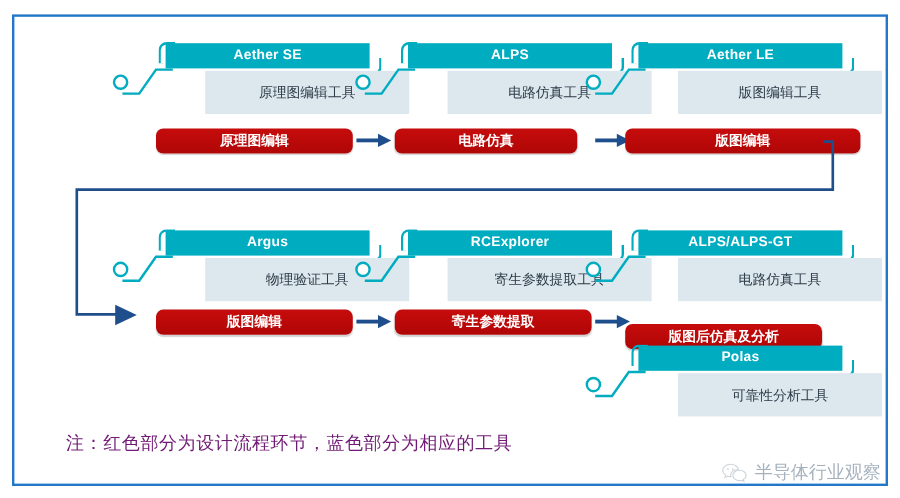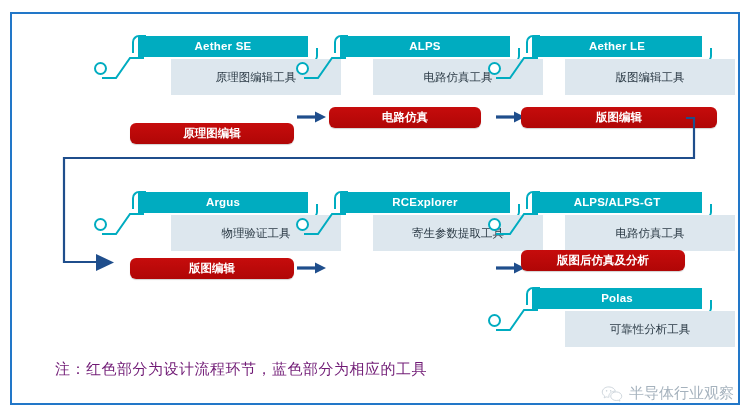--- a/index.html
+++ b/index.html
@@ -117,21 +117,21 @@
     <div class="hook"></div>
     <div class="hdr">Aether LE</div>
     <div class="hook-r"></div>
     <div class="node"></div>
     <svg class="lead" style="left:-24px;top:20px;width:44px;height:24px;" viewBox="0 0 44 24">
       <path d="M2 22 L16 22 L30 2 L44 2" fill="none" stroke="#00acc0" stroke-width="2"></path>
     </svg>
     <div class="bdy">版图编辑工具</div>
   </div>
 
-  <div class="step" style="left:130px;top:107px;width:164px;margin-top:16px;">原理图编辑</div>
+  <div class="step" style="left:130px;top:107px;width:164px;">原理图编辑</div>
   <svg class="arrow" style="left:297px;top:110px;" viewBox="0 0 30 14">
     <path d="M0 7 L19 7" stroke="#1f4e8c" stroke-width="3.2" fill="none"></path>
     <path d="M18 1.5 L29 7 L18 12.5 Z" fill="#1f4e8c"></path>
   </svg>
 
   <div class="step" style="left:329px;top:107px;width:152px;">电路仿真</div>
   <svg class="arrow" style="left:496px;top:110px;" viewBox="0 0 30 14">
     <path d="M0 7 L19 7" stroke="#1f4e8c" stroke-width="3.2" fill="none"></path>
     <path d="M18 1.5 L29 7 L18 12.5 Z" fill="#1f4e8c"></path>
   </svg>
@@ -175,26 +175,27 @@
     </svg>
     <div class="bdy">电路仿真工具</div>
   </div>
 
   <div class="step" style="left:130px;top:258px;width:164px;">版图编辑</div>
   <svg class="arrow" style="left:297px;top:261px;" viewBox="0 0 30 14">
     <path d="M0 7 L19 7" stroke="#1f4e8c" stroke-width="3.2" fill="none"></path>
     <path d="M18 1.5 L29 7 L18 12.5 Z" fill="#1f4e8c"></path>
   </svg>
 
+  <div class="step" style="left:329px;top:258px;width:164px;">寄生参数提取</div>
   <svg class="arrow" style="left:496px;top:261px;" viewBox="0 0 30 14">
     <path d="M0 7 L19 7" stroke="#1f4e8c" stroke-width="3.2" fill="none"></path>
     <path d="M18 1.5 L29 7 L18 12.5 Z" fill="#1f4e8c"></path>
   </svg>
 
-  <div class="step" style="left:521px;top:250px;width:164px;">版图后仿真及分析</div>
+  <div class="step" style="left:521px;top:270px;width:164px;">版图后仿真及分析</div>
 
   <div class="tool" style="left:518px;top:288px;">
     <div class="hook"></div>
     <div class="hdr">Polas</div>
     <div class="hook-r"></div>
     <div class="node"></div>
     <svg class="lead" style="left:-24px;top:20px;width:44px;height:24px;" viewBox="0 0 44 24">
       <path d="M2 22 L16 22 L30 2 L44 2" fill="none" stroke="#00acc0" stroke-width="2"></path>
     </svg>
     <div class="bdy">可靠性分析工具</div>

